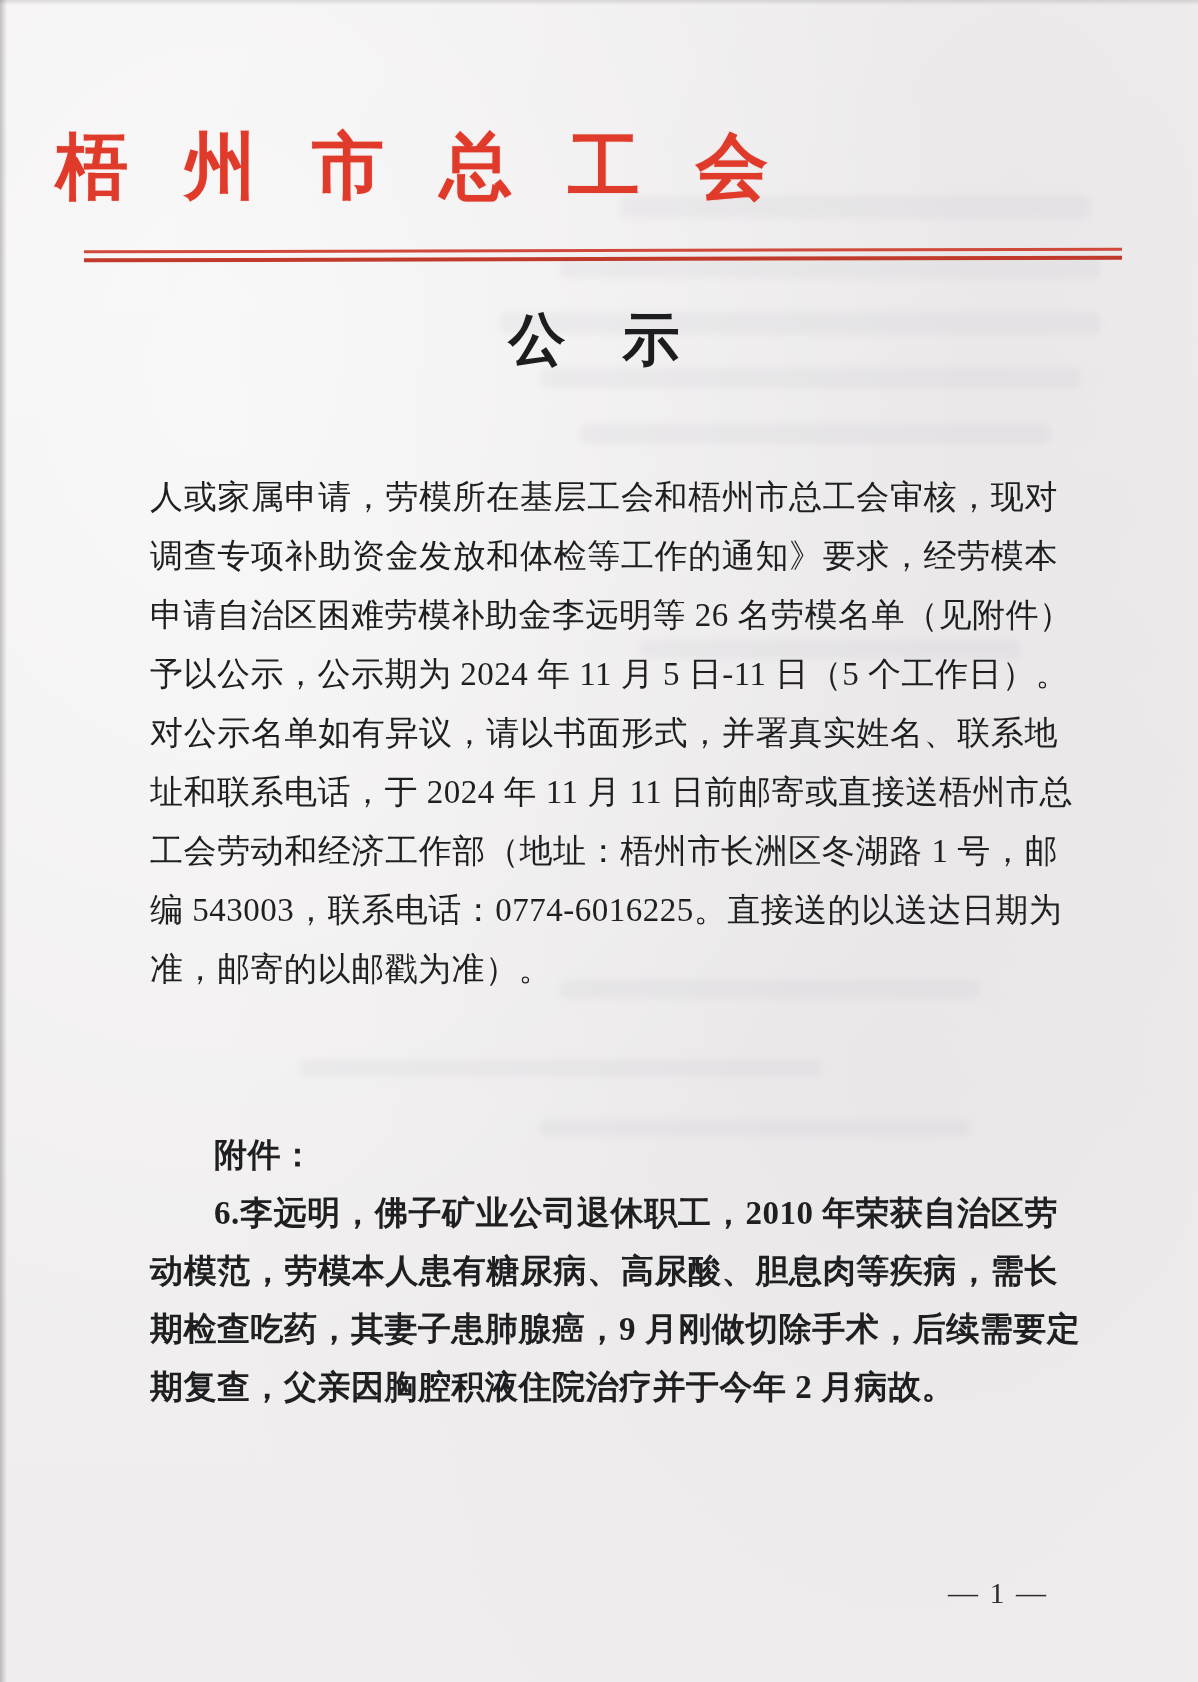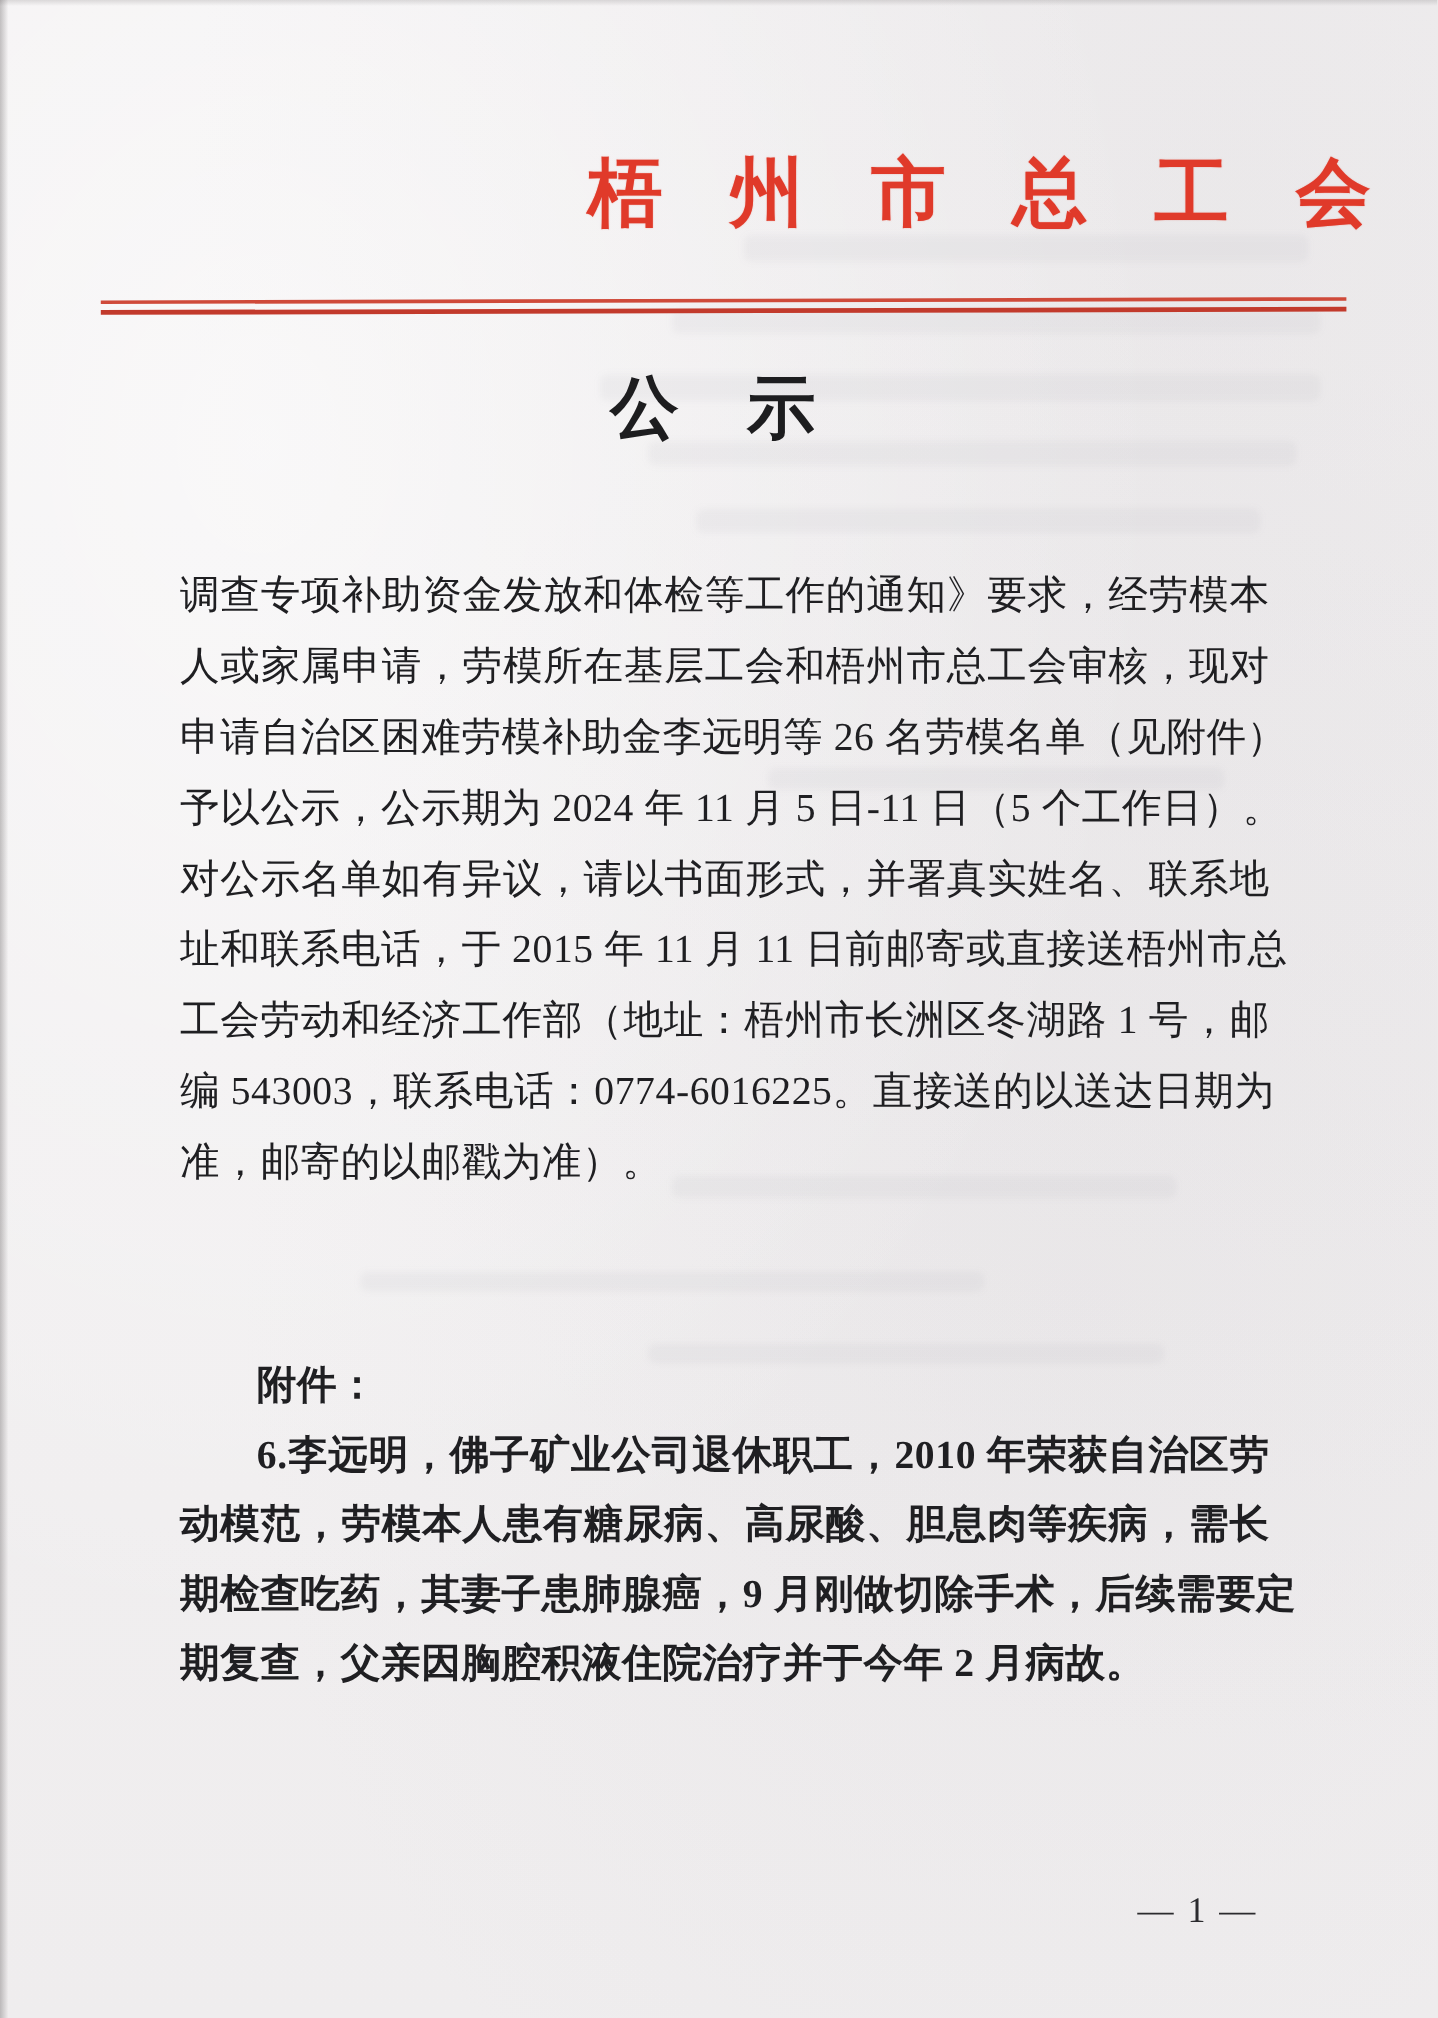--- a/index.html
+++ b/index.html
@@ -40,22 +40,22 @@
   .g5 { left: 580px; top: 424px; width: 470px; height: 20px; }
   .g6 { left: 640px; top: 640px; width: 380px; height: 18px; }
   .g7 { left: 560px; top: 980px; width: 420px; height: 18px; }
   .g8 { left: 300px; top: 1060px; width: 520px; height: 16px; }
   .g9 { left: 540px; top: 1120px; width: 430px; height: 16px; }
 
   
   .letterhead {
     position: absolute;
     top: 128px; left: 0; width: 100%;
-    text-align: right;
-    font-size: 62px;
+    text-align: left;
+    font-size: 72px;
     line-height: 1.1;
     font-weight: bold;
     color: #e03a2a;
     letter-spacing: 56px;
     padding-left: 56px; 
     white-space: nowrap;
     text-shadow: 0 0 1px rgba(224,58,42,0.55);
   }
 
   .rule-wrap { position: absolute; left: 84px; top: 249px; width: 1038px; transform: rotate(-0.15deg); }
@@ -130,26 +130,26 @@
 
   <div class="rule-wrap">
     <div class="rule-thin"></div>
     <div class="rule-gap"></div>
     <div class="rule-thick"></div>
   </div>
 
   <div class="doc-title">公示</div>
 
   <div class="body-text">
+    <div class="line">人或家属申请，劳模所在基层工会和梧州市总工会审核，现对</div>
     <div class="line">调查专项补助资金发放和体检等工作的通知》要求，经劳模本</div>
-    <div class="line">人或家属申请，劳模所在基层工会和梧州市总工会审核，现对</div>
     <div class="line">申请自治区困难劳模补助金李远明等 26 名劳模名单（见附件）</div>
     <div class="line">予以公示，公示期为 2024 年 11 月 5 日-11 日（5 个工作日）。</div>
     <div class="line">对公示名单如有异议，请以书面形式，并署真实姓名、联系地</div>
-    <div class="line">址和联系电话，于 2015 年 11 月 11 日前邮寄或直接送梧州市总</div>
+    <div class="line">址和联系电话，于 2024 年 11 月 11 日前邮寄或直接送梧州市总</div>
     <div class="line">工会劳动和经济工作部（地址：梧州市长洲区冬湖路 1 号，邮</div>
     <div class="line">编 543003，联系电话：0774-6016225。直接送的以送达日期为</div>
     <div class="line no-justify">准，邮寄的以邮戳为准）。</div>
   </div>
 
   <div class="attachment">
     <div class="line indent no-justify">附件：</div>
     <div class="line indent">6.李远明，佛子矿业公司退休职工，2010 年荣获自治区劳</div>
     <div class="line">动模范，劳模本人患有糖尿病、高尿酸、胆息肉等疾病，需长</div>
     <div class="line">期检查吃药，其妻子患肺腺癌，9 月刚做切除手术，后续需要定</div>

